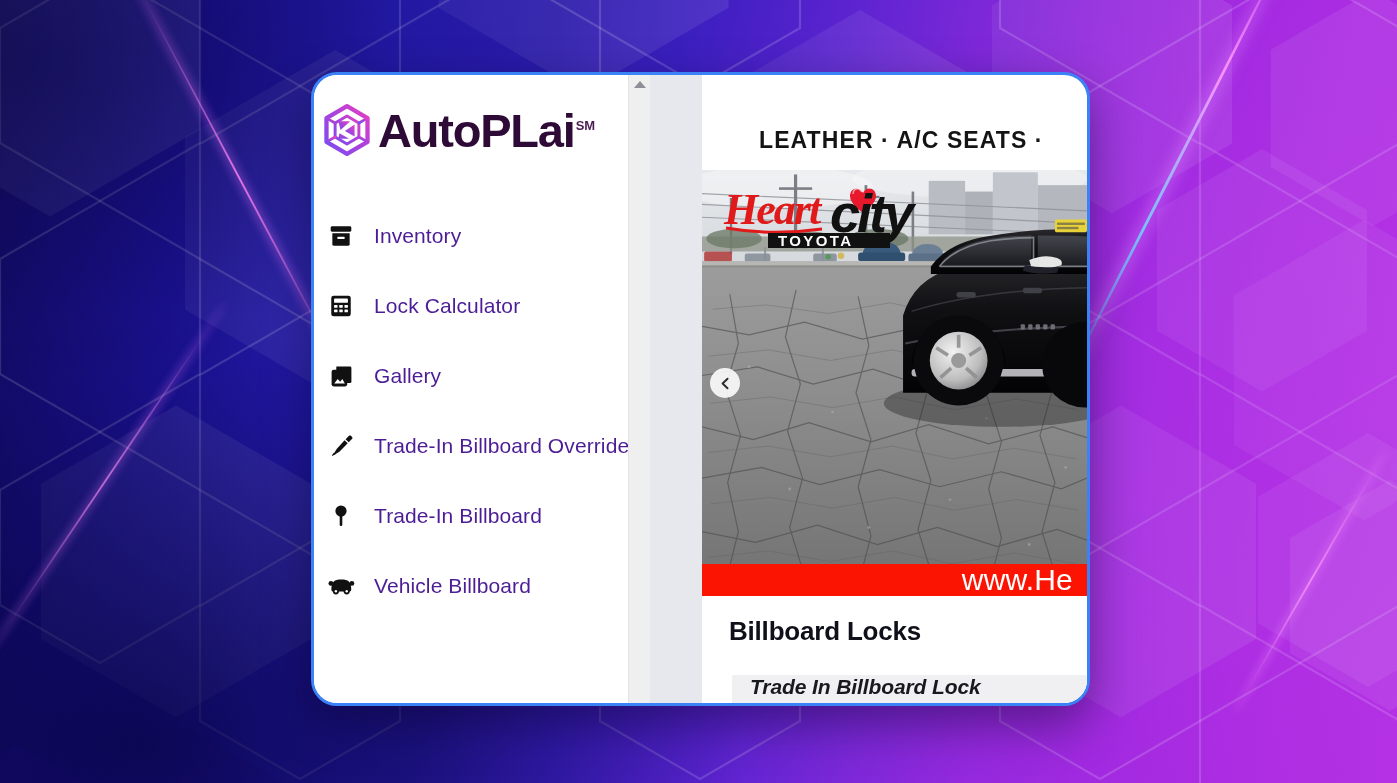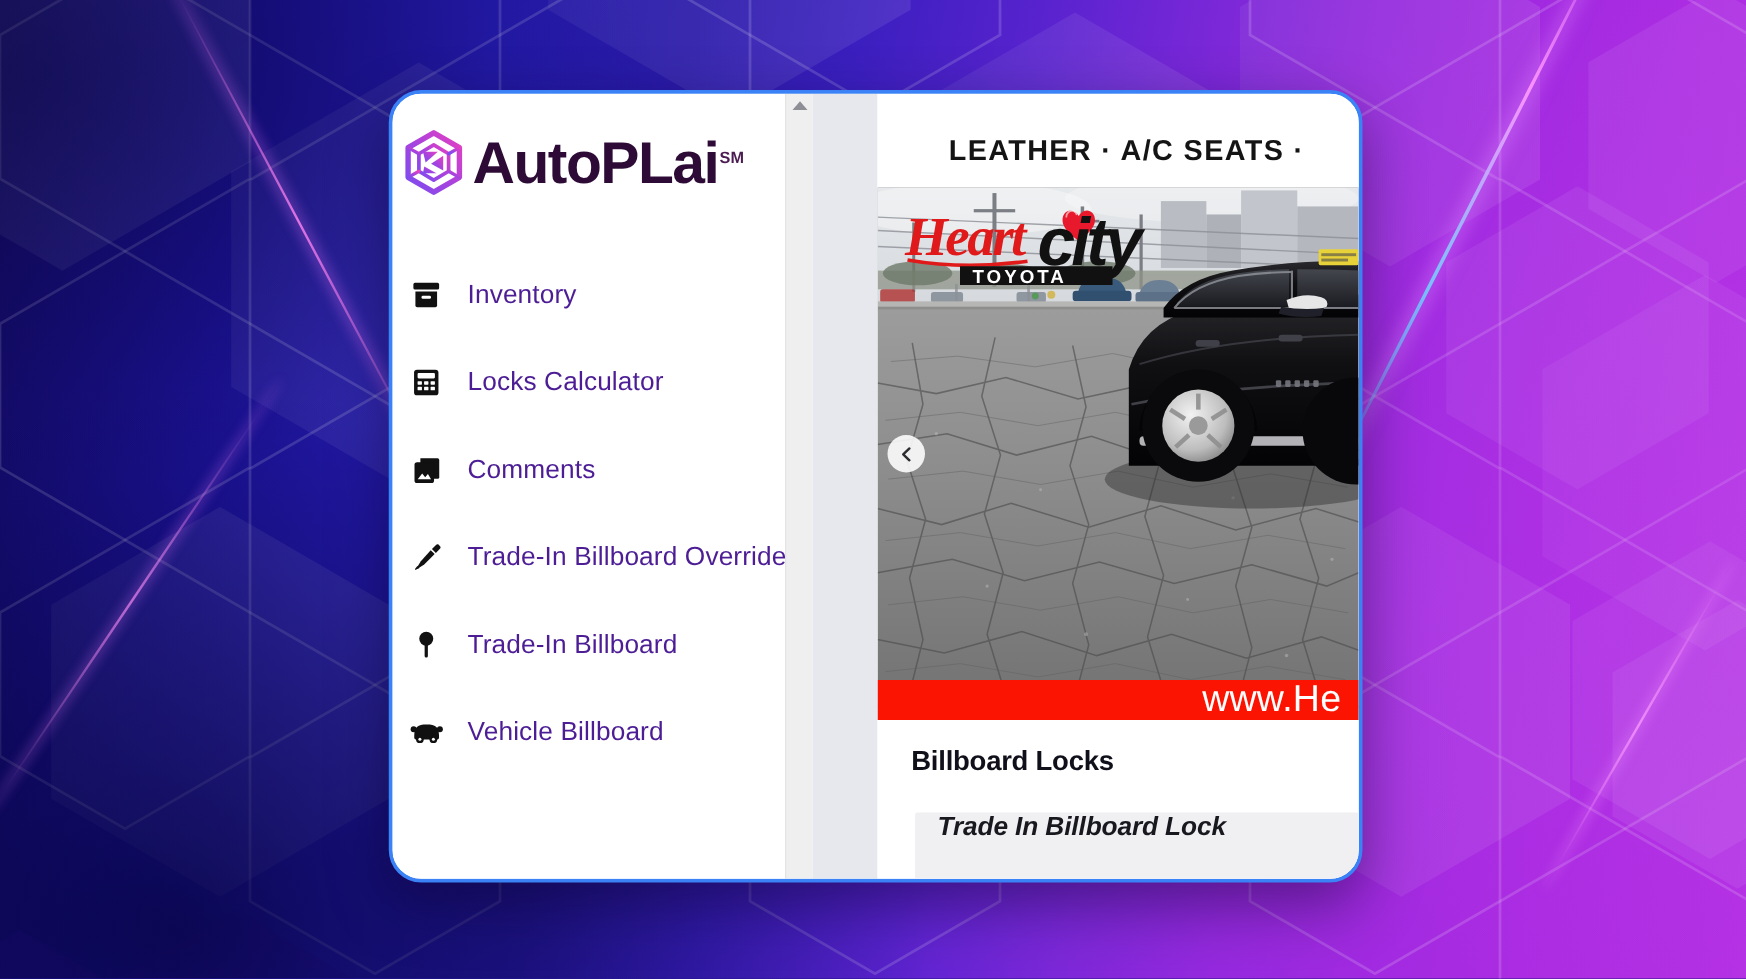--- a/index.html
+++ b/index.html
@@ -199,20 +199,21 @@
     flex: 0 0 52px;
     background: #e7e7ee;
   }
 
   
   .content {
     flex: 1 1 auto;
     background: #ffffff;
     overflow: hidden;
     position: relative;
+    margin-top: 20px;
   }
   .feature-line {
     font-size: 23px;
     font-weight: 700;
     letter-spacing: 1.1px;
     color: #141414;
     padding: 32px 0 16px 57px;
     white-space: nowrap;
   }
 
@@ -267,21 +268,21 @@
   }
   .url-banner span {
     color: #ffffff;
     font-size: 30px;
     font-weight: 400;
     letter-spacing: .2px;
     white-space: nowrap;
   }
 
   .locks-title {
-    font-size: 22px;
+    font-size: 26px;
     font-weight: 700;
     color: #10101a;
     padding: 20px 0 28px 27px;
     letter-spacing: -.2px;
   }
   .lock-row {
     margin-left: 30px;
     background: #f0f0f2;
     height: 62px;
     display: flex;
@@ -429,34 +430,34 @@
             <g fill="#ffffff">
               <rect x="5.6" y="11" width="3.2" height="2.6" rx="0.5"></rect>
               <rect x="10.4" y="11" width="3.2" height="2.6" rx="0.5"></rect>
               <rect x="15.2" y="11" width="3.2" height="2.6" rx="0.5"></rect>
               <rect x="5.6" y="15.2" width="3.2" height="2.6" rx="0.5"></rect>
               <rect x="10.4" y="15.2" width="3.2" height="2.6" rx="0.5"></rect>
               <rect x="15.2" y="15.2" width="3.2" height="2.6" rx="0.5"></rect>
             </g>
           </svg>
         </span>
-        <span class="nav-label">Locks Calculator</span>
-      </div>
-
+        <span class="nav-label">Lock Calculator</span>
+      </div>
 
       <div class="nav-item">
         <span class="nav-ico">
           <svg width="25" height="25" viewBox="0 0 24 24" xmlns="http://www.w3.org/2000/svg">
             <path d="M7 2.5h13.2A1.3 1.3 0 0 1 21.5 3.8V17a1.3 1.3 0 0 1-1.3 1.3H7z" fill="currentColor"></path>
             <rect x="2.5" y="5.5" width="15" height="16" rx="2" fill="currentColor"></rect>
             <path d="M5 18.6l3.4-4.3 2.3 2.8 2.1-2.6 2.4 4.1z" fill="#ffffff"></path>
           </svg>
         </span>
-        <span class="nav-label">Comments</span>
-      </div>
+        <span class="nav-label">Gallery</span>
+      </div>
+
 
       <div class="nav-item">
         <span class="nav-ico">
           <svg width="26" height="26" viewBox="0 0 24 24" xmlns="http://www.w3.org/2000/svg">
             <path d="M21.2 2.6c-.5-.5-1.4-.5-2 .1l-3 3 2.9 2.9 3-3c.6-.6.6-1.5.1-2z" fill="currentColor"></path>
             <path d="M15.3 6.6l2.9 2.9-7.7 7.7-4.6 2.9a.6.6 0 0 1-.8-.8l2.9-4.6z" fill="currentColor"></path>
             <path d="M5.4 18.2l1.5 1.5-2.6 1.4a.5.5 0 0 1-.6-.6z" fill="currentColor"></path>
           </svg>
         </span>
         <span class="nav-label">Trade-In Billboard Override</span>

